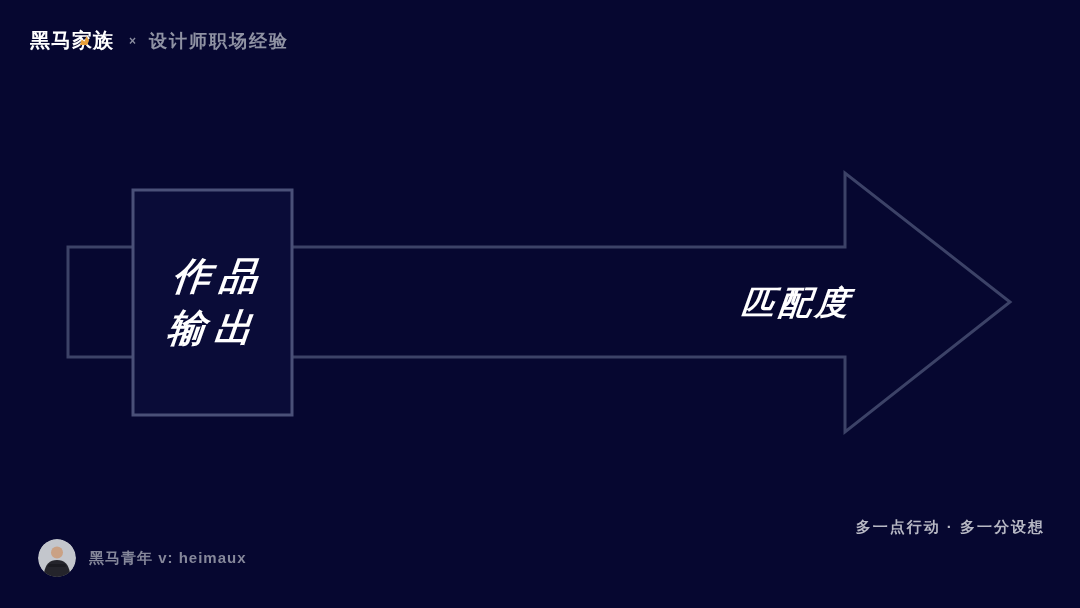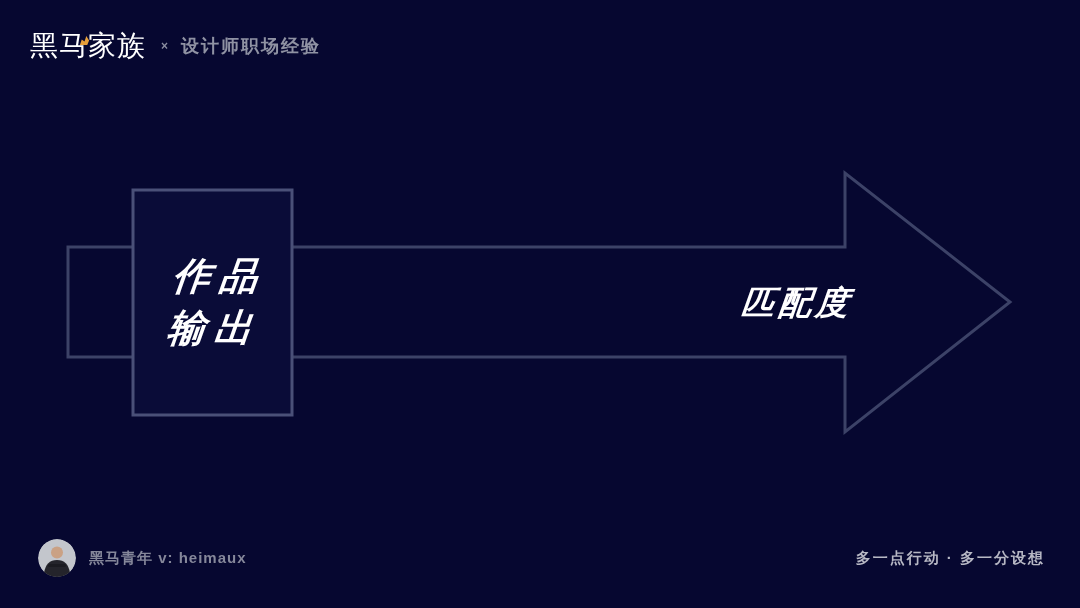--- a/index.html
+++ b/index.html
@@ -21,21 +21,21 @@
     font-family:"Liberation Sans", sans-serif;
   }
   
   .header{
     position:absolute;left:30px;top:27px;
     display:flex;align-items:center;
   }
   .logo-wrap{position:relative;display:inline-block;}
   .logo{
     color:var(--text-white);
-    font-size:28px;font-weight:400;letter-spacing:1px;
+    font-size:20px;font-weight:700;letter-spacing:1px;
   }
   .logo-accent{position:absolute;left:49px;top:8px;width:11px;height:11px;z-index:2;}
   .sep{
     color:#8a8da0;font-size:12px;font-weight:700;
     margin:0 13px 0 15px;
   }
   .subtitle{
     color:var(--text-gray);font-size:18px;letter-spacing:2px;font-weight:600;
   }
   
@@ -63,21 +63,21 @@
     white-space:nowrap;
   }
   
   .footer-left{
     position:absolute;left:38px;top:539px;height:38px;
     display:flex;align-items:center;gap:13px;
   }
   .avatar{width:38px;height:38px;border-radius:50%;overflow:hidden;flex:0 0 auto;display:block;}
   .author{color:#85879a;font-size:15px;font-weight:600;letter-spacing:1px;}
   .slogan{
-    position:absolute;right:35px;top:539px;height:38px;
+    position:absolute;right:35px;top:508px;height:38px;
     display:flex;align-items:center;
     color:var(--text-soft);font-size:15px;font-weight:600;letter-spacing:2px;
   }
 </style>
 </head>
 <body>
 
 <div class="slide">
 
   <div class="header">

